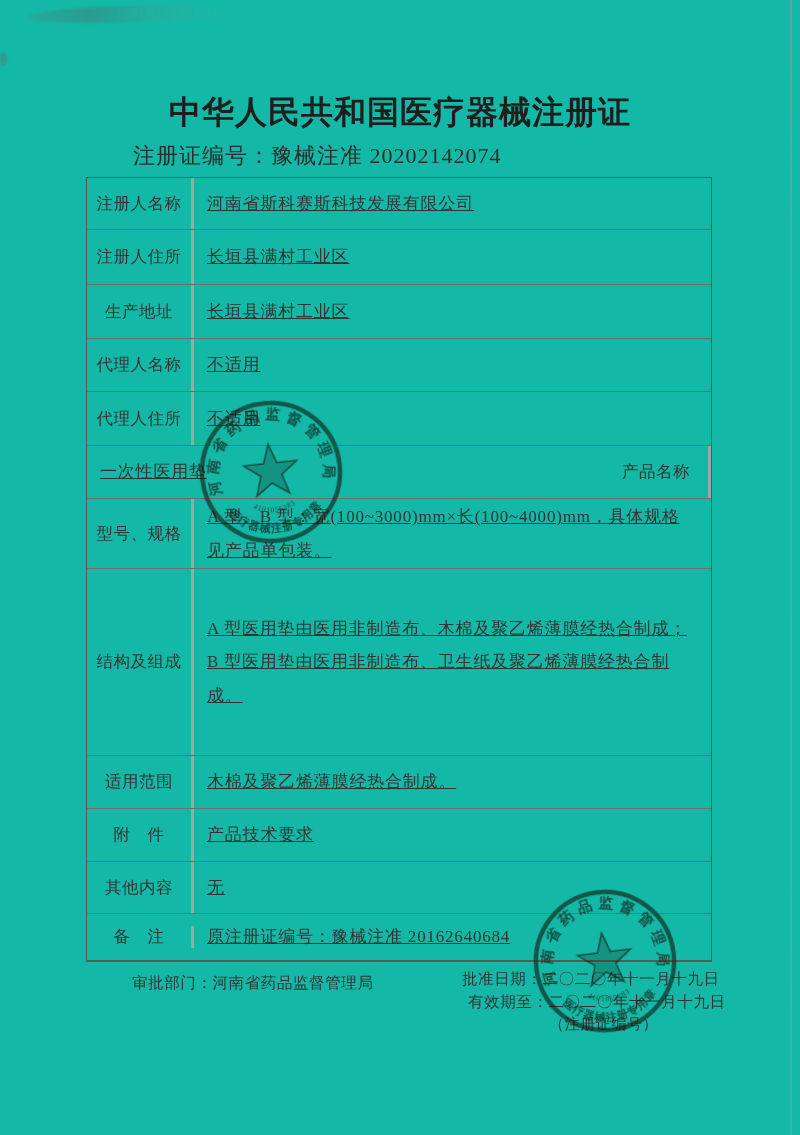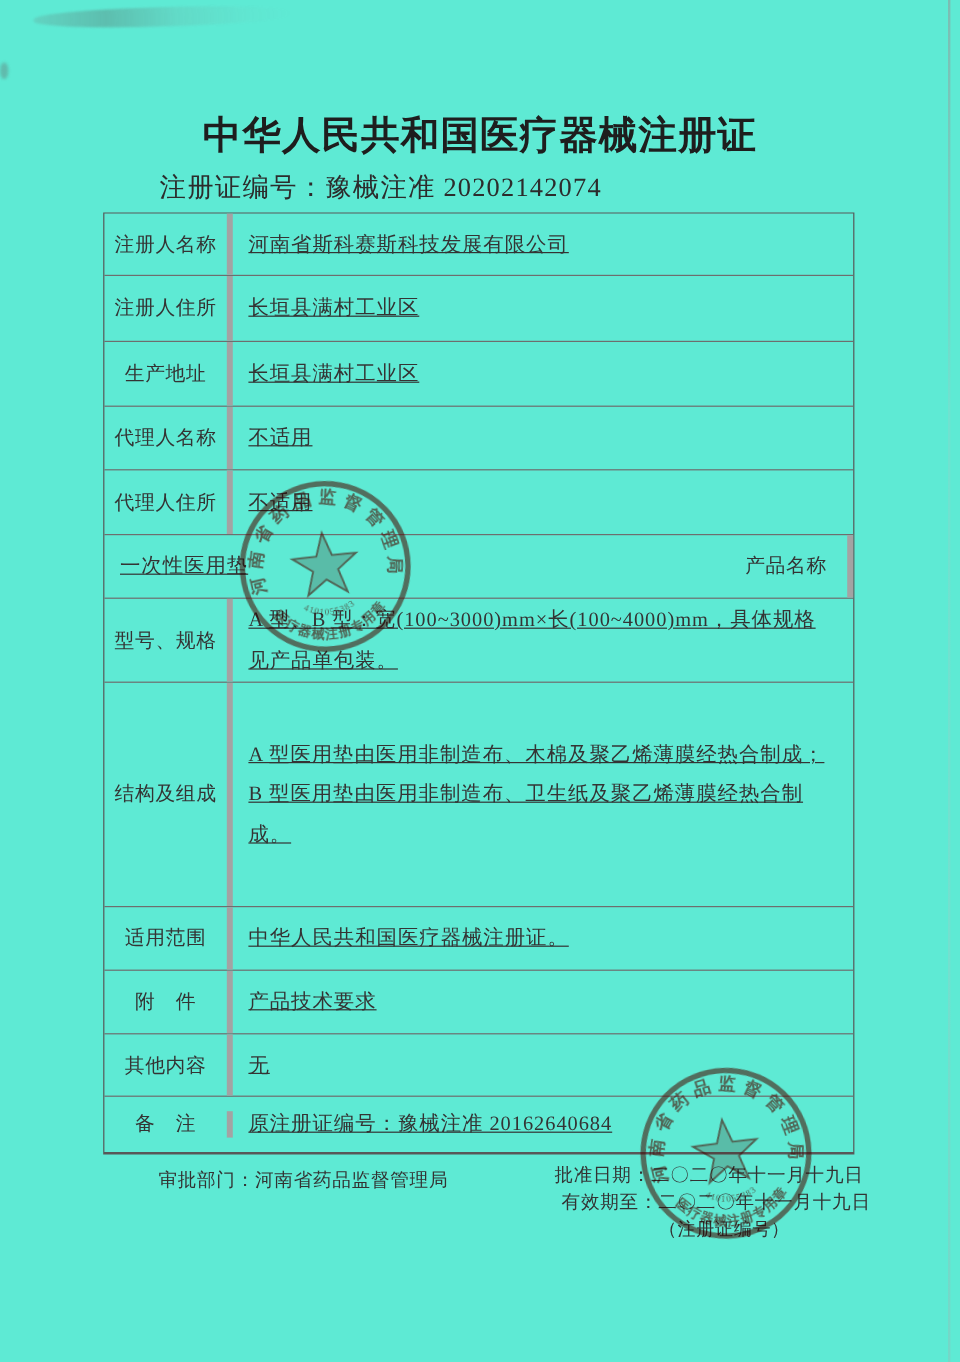--- a/index.html
+++ b/index.html
@@ -1,20 +1,20 @@
 <!DOCTYPE html>
 <html style="--stamp-color: #cc4238;"><head>
 <meta charset="utf-8">
 <style>
   html,body{margin:0;padding:0;background:#e8e8e8;}
   #page{
     position:relative;
     width:800px;height:1135px;
     margin:0 auto;
-    background:#5eead4;
+    background:#14b8a6;
     overflow:hidden;
     font-family:"Liberation Serif","DejaVu Serif",serif;
     color:#373737;
   }
   
   .smudge-top{
     position:absolute;left:28px;top:6px;width:215px;height:16px;
     background:linear-gradient(91deg, rgba(110,110,110,.18), rgba(90,90,90,.30) 28%, rgba(120,120,120,.14) 55%, rgba(140,140,140,.05) 80%, transparent);
     border-radius:45%;
     transform:rotate(-1.6deg);
@@ -60,21 +60,21 @@
   .row:nth-child(7){height:70px}
   .row:nth-child(8){height:187px}
   .row:nth-child(9){height:53px}
   .row:nth-child(10){height:53px}
   .row:nth-child(11){height:52px}
   .row:nth-child(12){height:46px}
   .cell{display:flex;align-items:center;box-sizing:border-box;}
   .label{
     width:107px;flex:0 0 107px;
     justify-content:center;
-    border-right:5px solid #a3a3a3;
+    border-right:3px solid #a3a3a3;
     font-size:16.5px;letter-spacing:.5px;
     text-align:center;color:#343434;
   }
   .value{
     flex:1;
     padding:4px 16px 4px 13px;
     font-size:17px;letter-spacing:.8px;line-height:1.95;
     color:#343434;
     text-decoration:underline;
   }
@@ -140,21 +140,21 @@
     <div class="row">
       <div class="cell label">型号、规格</div>
       <div class="cell value">A 型、B 型：宽(100~3000)mm×长(100~4000)mm，具体规格见产品单包装。</div>
     </div>
     <div class="row">
       <div class="cell label">结构及组成</div>
       <div class="cell value">A 型医用垫由医用非制造布、木棉及聚乙烯薄膜经热合制成；B 型医用垫由医用非制造布、卫生纸及聚乙烯薄膜经热合制成。</div>
     </div>
     <div class="row">
       <div class="cell label">适用范围</div>
-      <div class="cell value">中华人民共和国医疗器械注册证。</div>
+      <div class="cell value">木棉及聚乙烯薄膜经热合制成。</div>
     </div>
     <div class="row">
       <div class="cell label">附　件</div>
       <div class="cell value">产品技术要求</div>
     </div>
     <div class="row">
       <div class="cell label">其他内容</div>
       <div class="cell value">无</div>
     </div>
     <div class="row">

